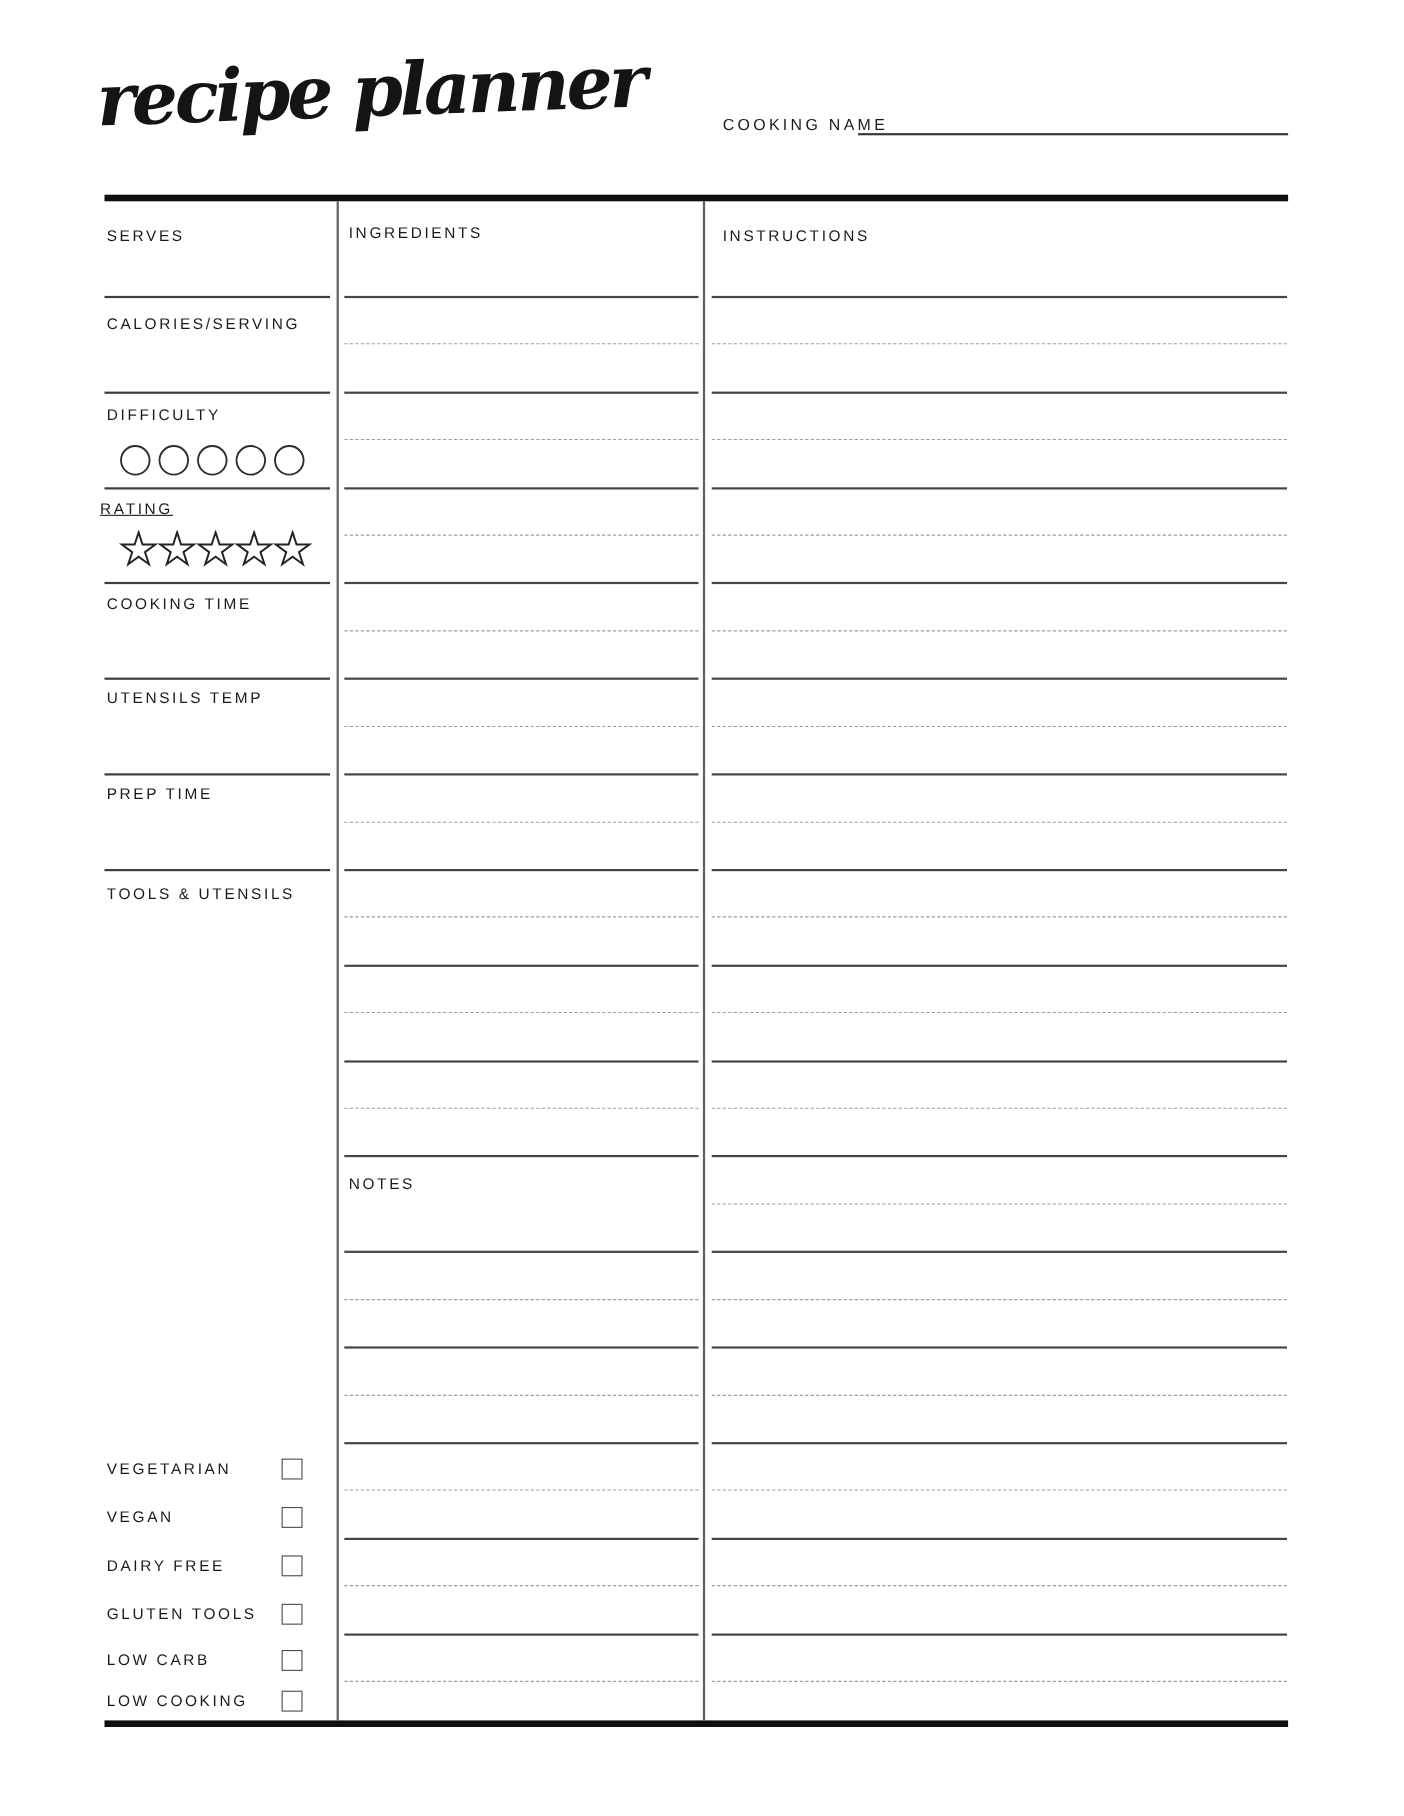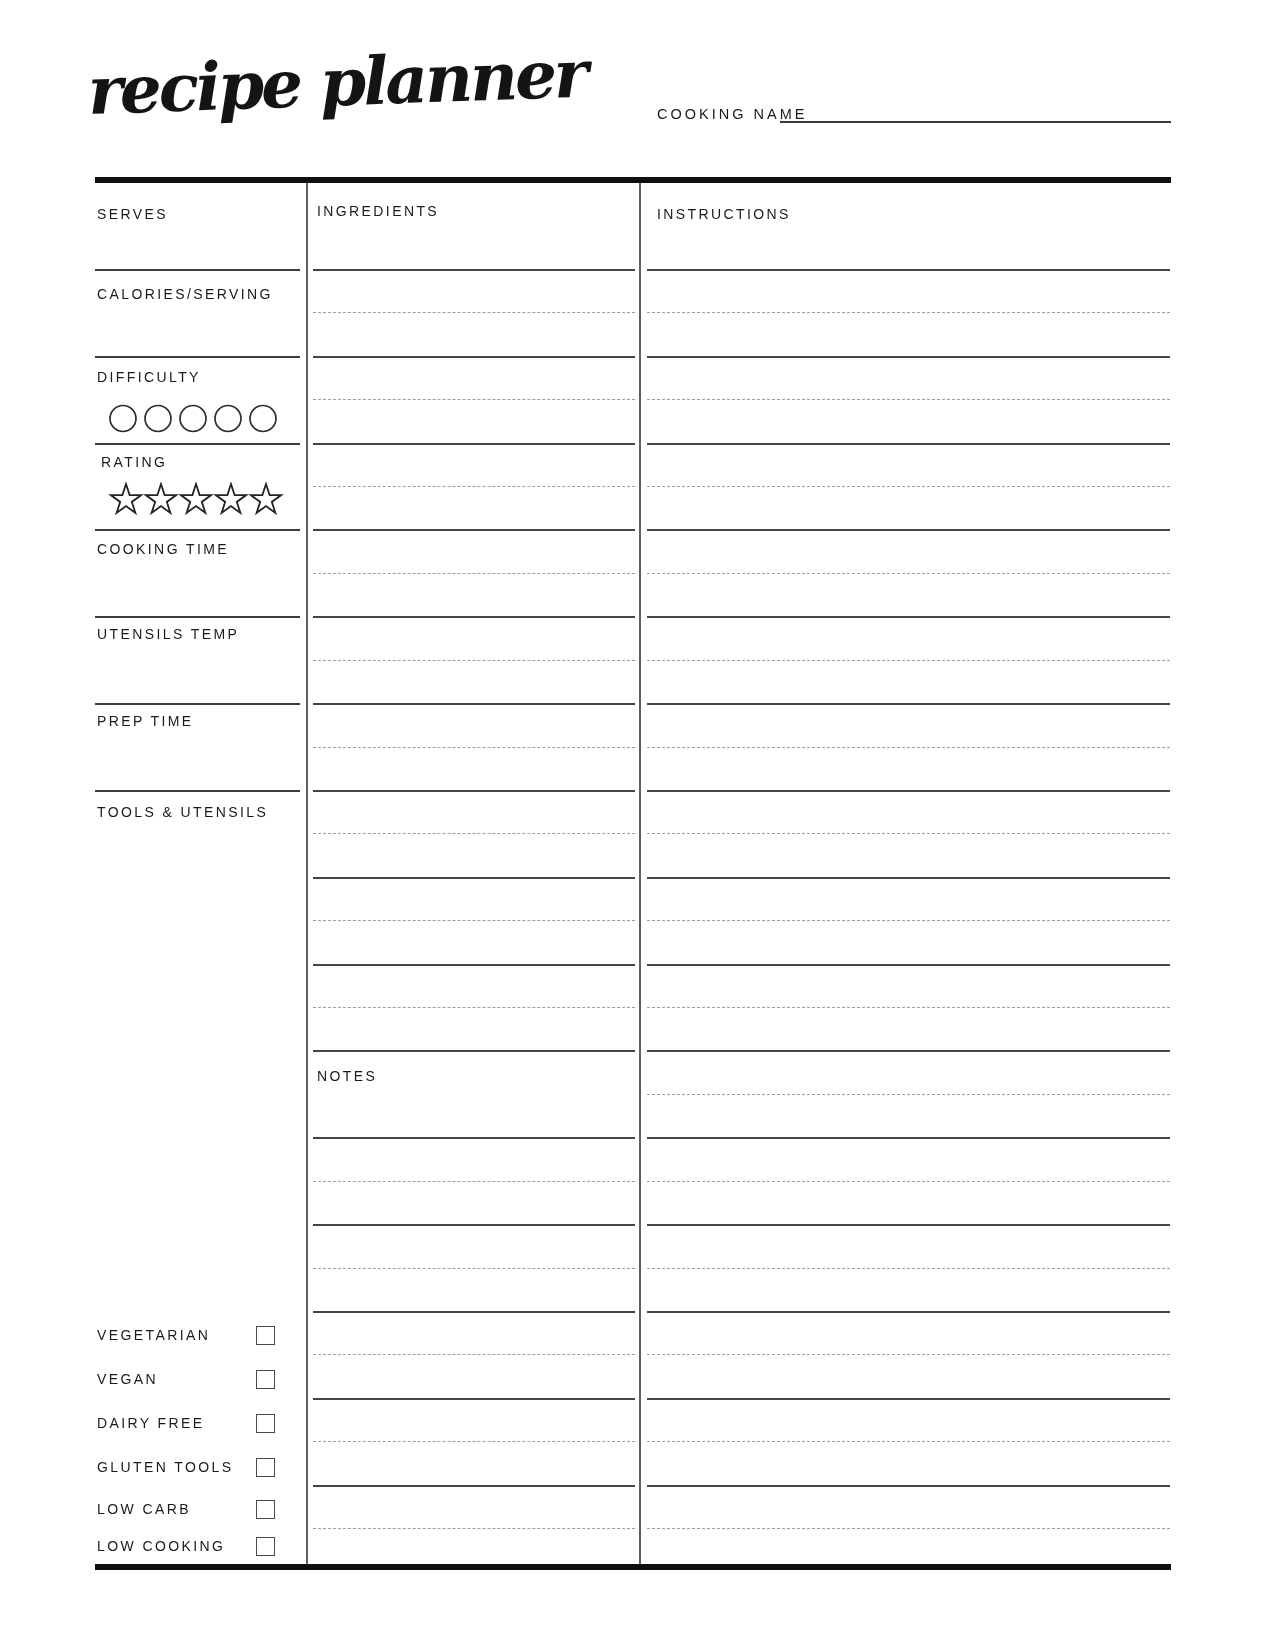--- a/index.html
+++ b/index.html
@@ -71,21 +71,21 @@
   <svg class="widget-svg" style="left:107px;top:404px;" width="172" height="30" viewBox="0 0 172 30">
     <g fill="none" stroke="#2e2e2e" stroke-width="1.7">
       <circle cx="16" cy="14.5" r="13"></circle>
       <circle cx="51" cy="14.5" r="13"></circle>
       <circle cx="86" cy="14.5" r="13"></circle>
       <circle cx="121" cy="14.5" r="13"></circle>
       <circle cx="156" cy="14.5" r="13"></circle>
     </g>
   </svg>
 
-  <span class="caps-label" style="left:101px;top:454px;">RATING</span>
+  <span class="caps-label" style="left:91px;top:454px;text-decoration:underline;">RATING</span>
 
   <svg class="widget-svg" style="left:107px;top:482px;" width="178" height="36" viewBox="0 0 178 36">
     <g fill="none" stroke="#242424" stroke-width="1.8">
       <polygon transform="translate(19,18)" points="0,-16 3.6,-4.9 15.2,-4.9 5.8,1.9 9.4,12.9 0,6.1 -9.4,12.9 -5.8,1.9 -15.2,-4.9 -3.6,-4.9"></polygon>
       <polygon transform="translate(54,18)" points="0,-16 3.6,-4.9 15.2,-4.9 5.8,1.9 9.4,12.9 0,6.1 -9.4,12.9 -5.8,1.9 -15.2,-4.9 -3.6,-4.9"></polygon>
       <polygon transform="translate(89,18)" points="0,-16 3.6,-4.9 15.2,-4.9 5.8,1.9 9.4,12.9 0,6.1 -9.4,12.9 -5.8,1.9 -15.2,-4.9 -3.6,-4.9"></polygon>
       <polygon transform="translate(124,18)" points="0,-16 3.6,-4.9 15.2,-4.9 5.8,1.9 9.4,12.9 0,6.1 -9.4,12.9 -5.8,1.9 -15.2,-4.9 -3.6,-4.9"></polygon>
       <polygon transform="translate(159,18)" points="0,-16 3.6,-4.9 15.2,-4.9 5.8,1.9 9.4,12.9 0,6.1 -9.4,12.9 -5.8,1.9 -15.2,-4.9 -3.6,-4.9"></polygon>
     </g>
   </svg>

